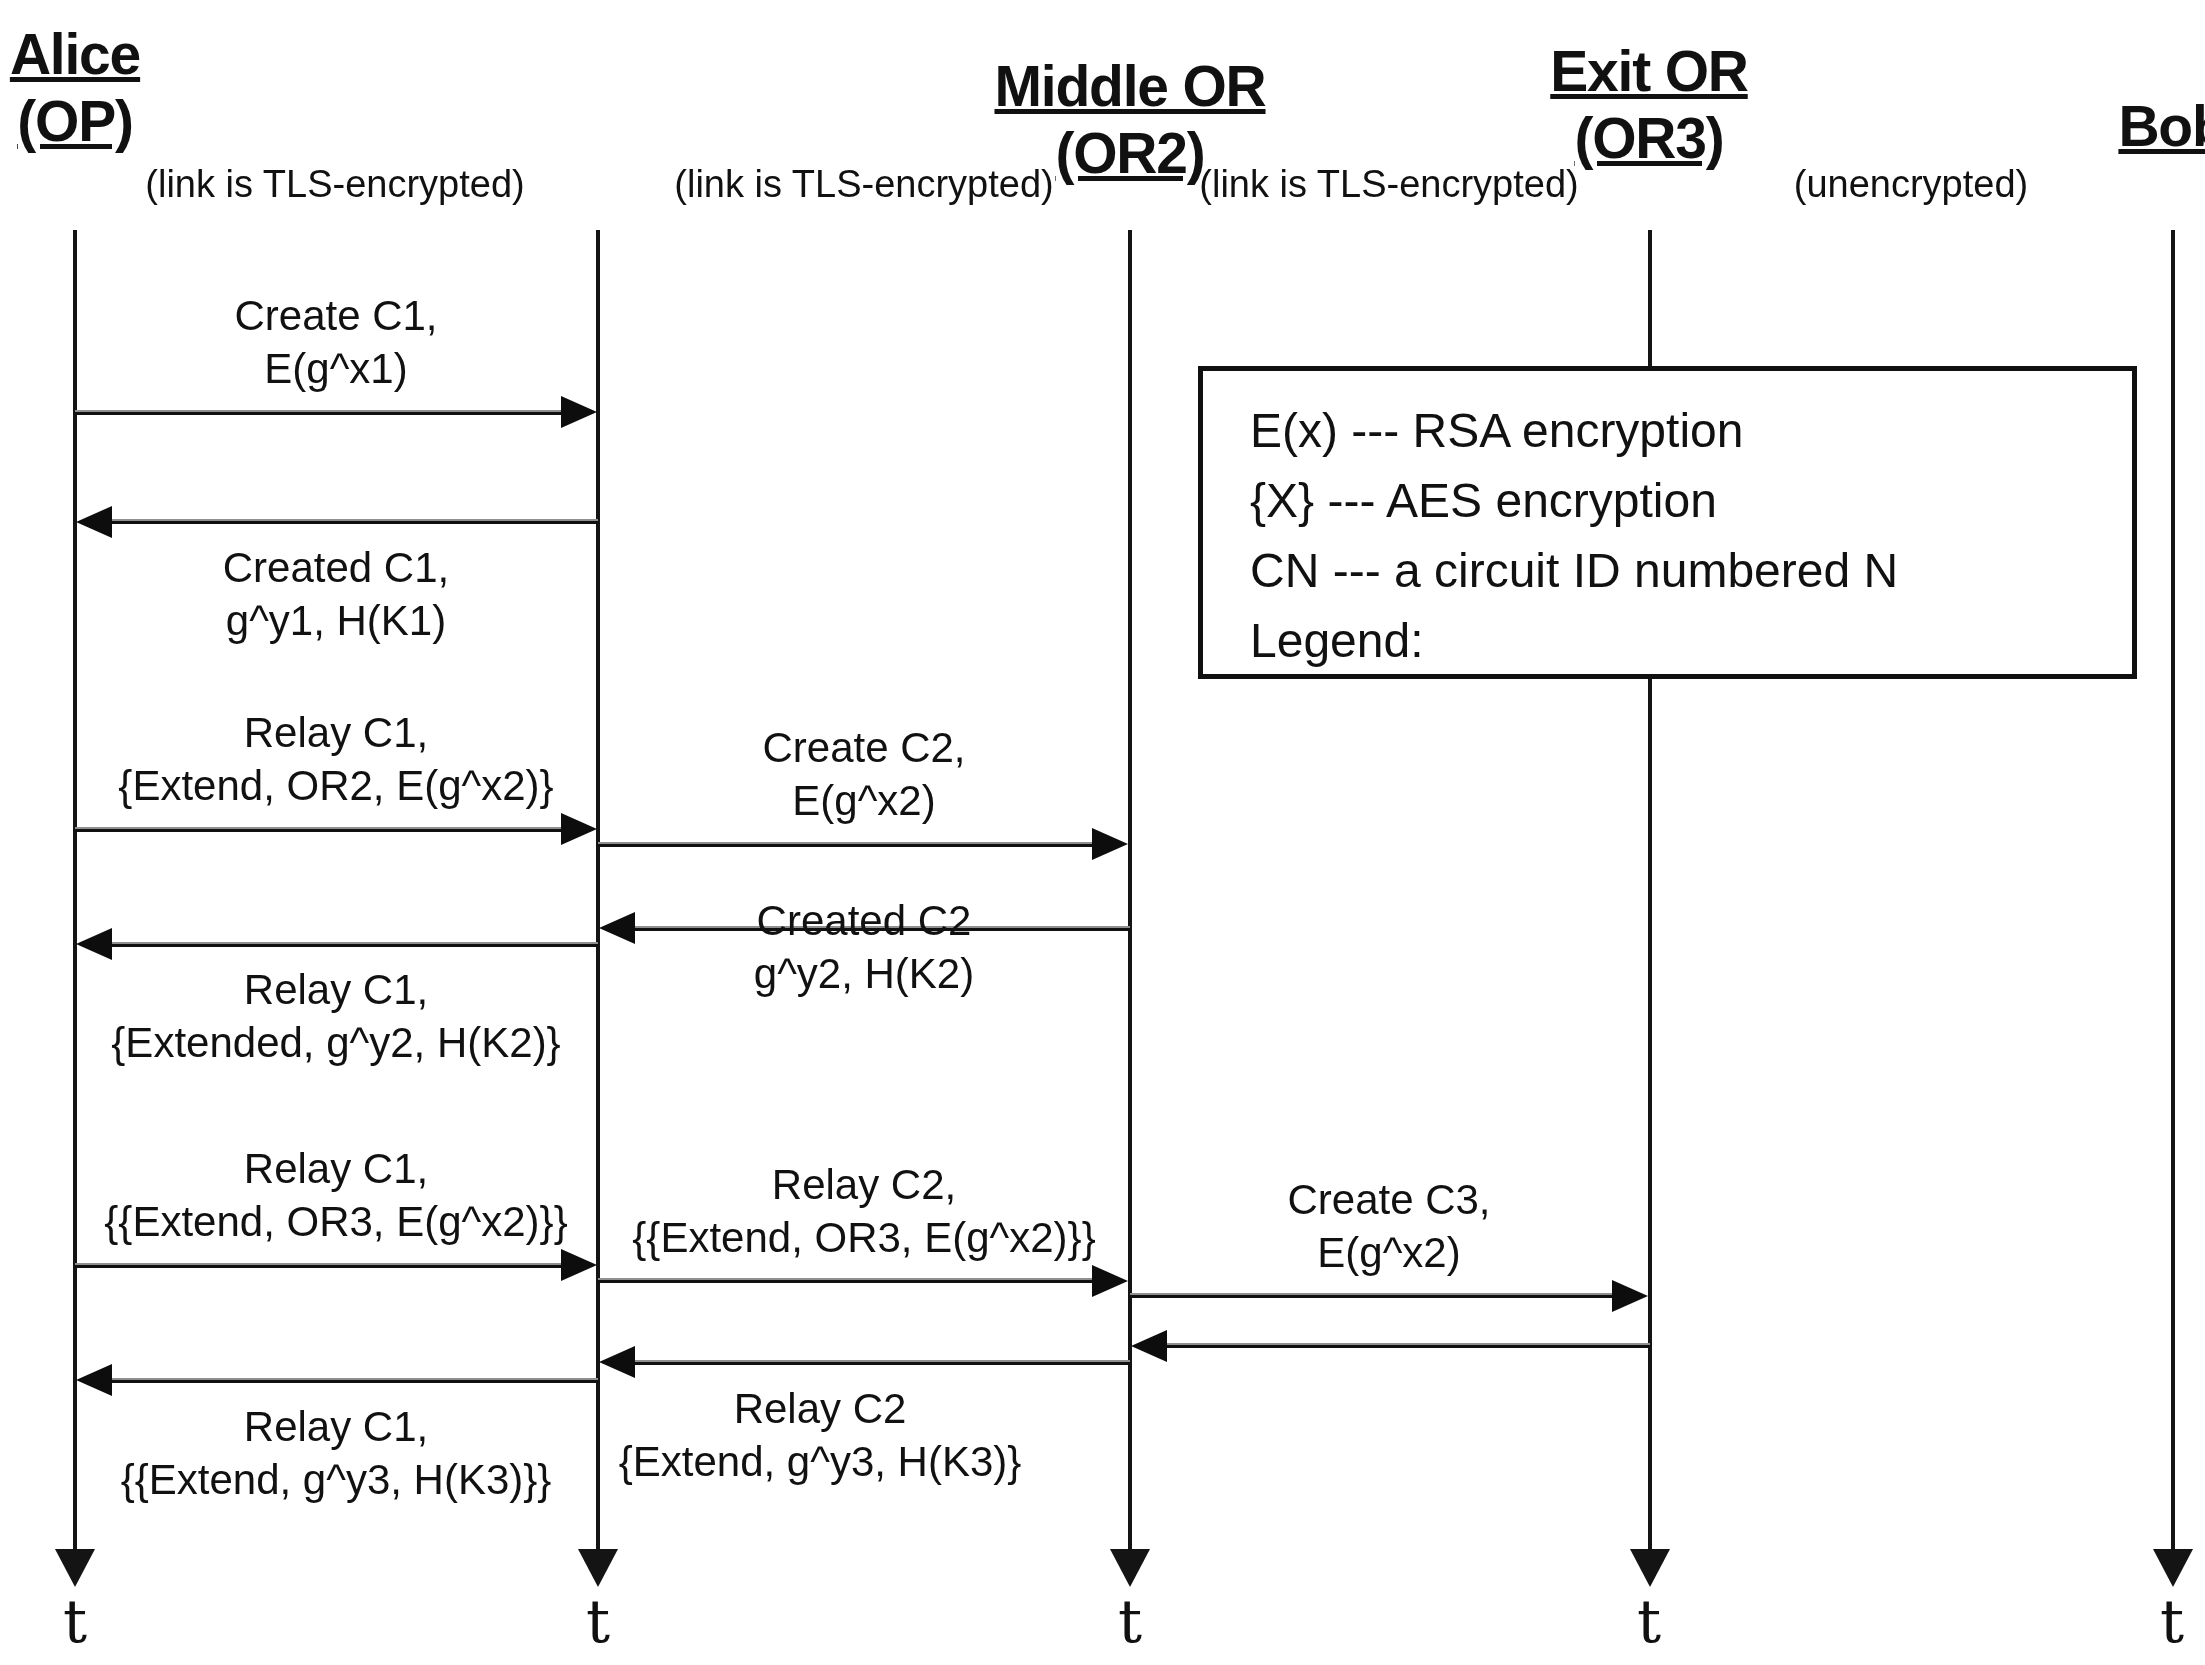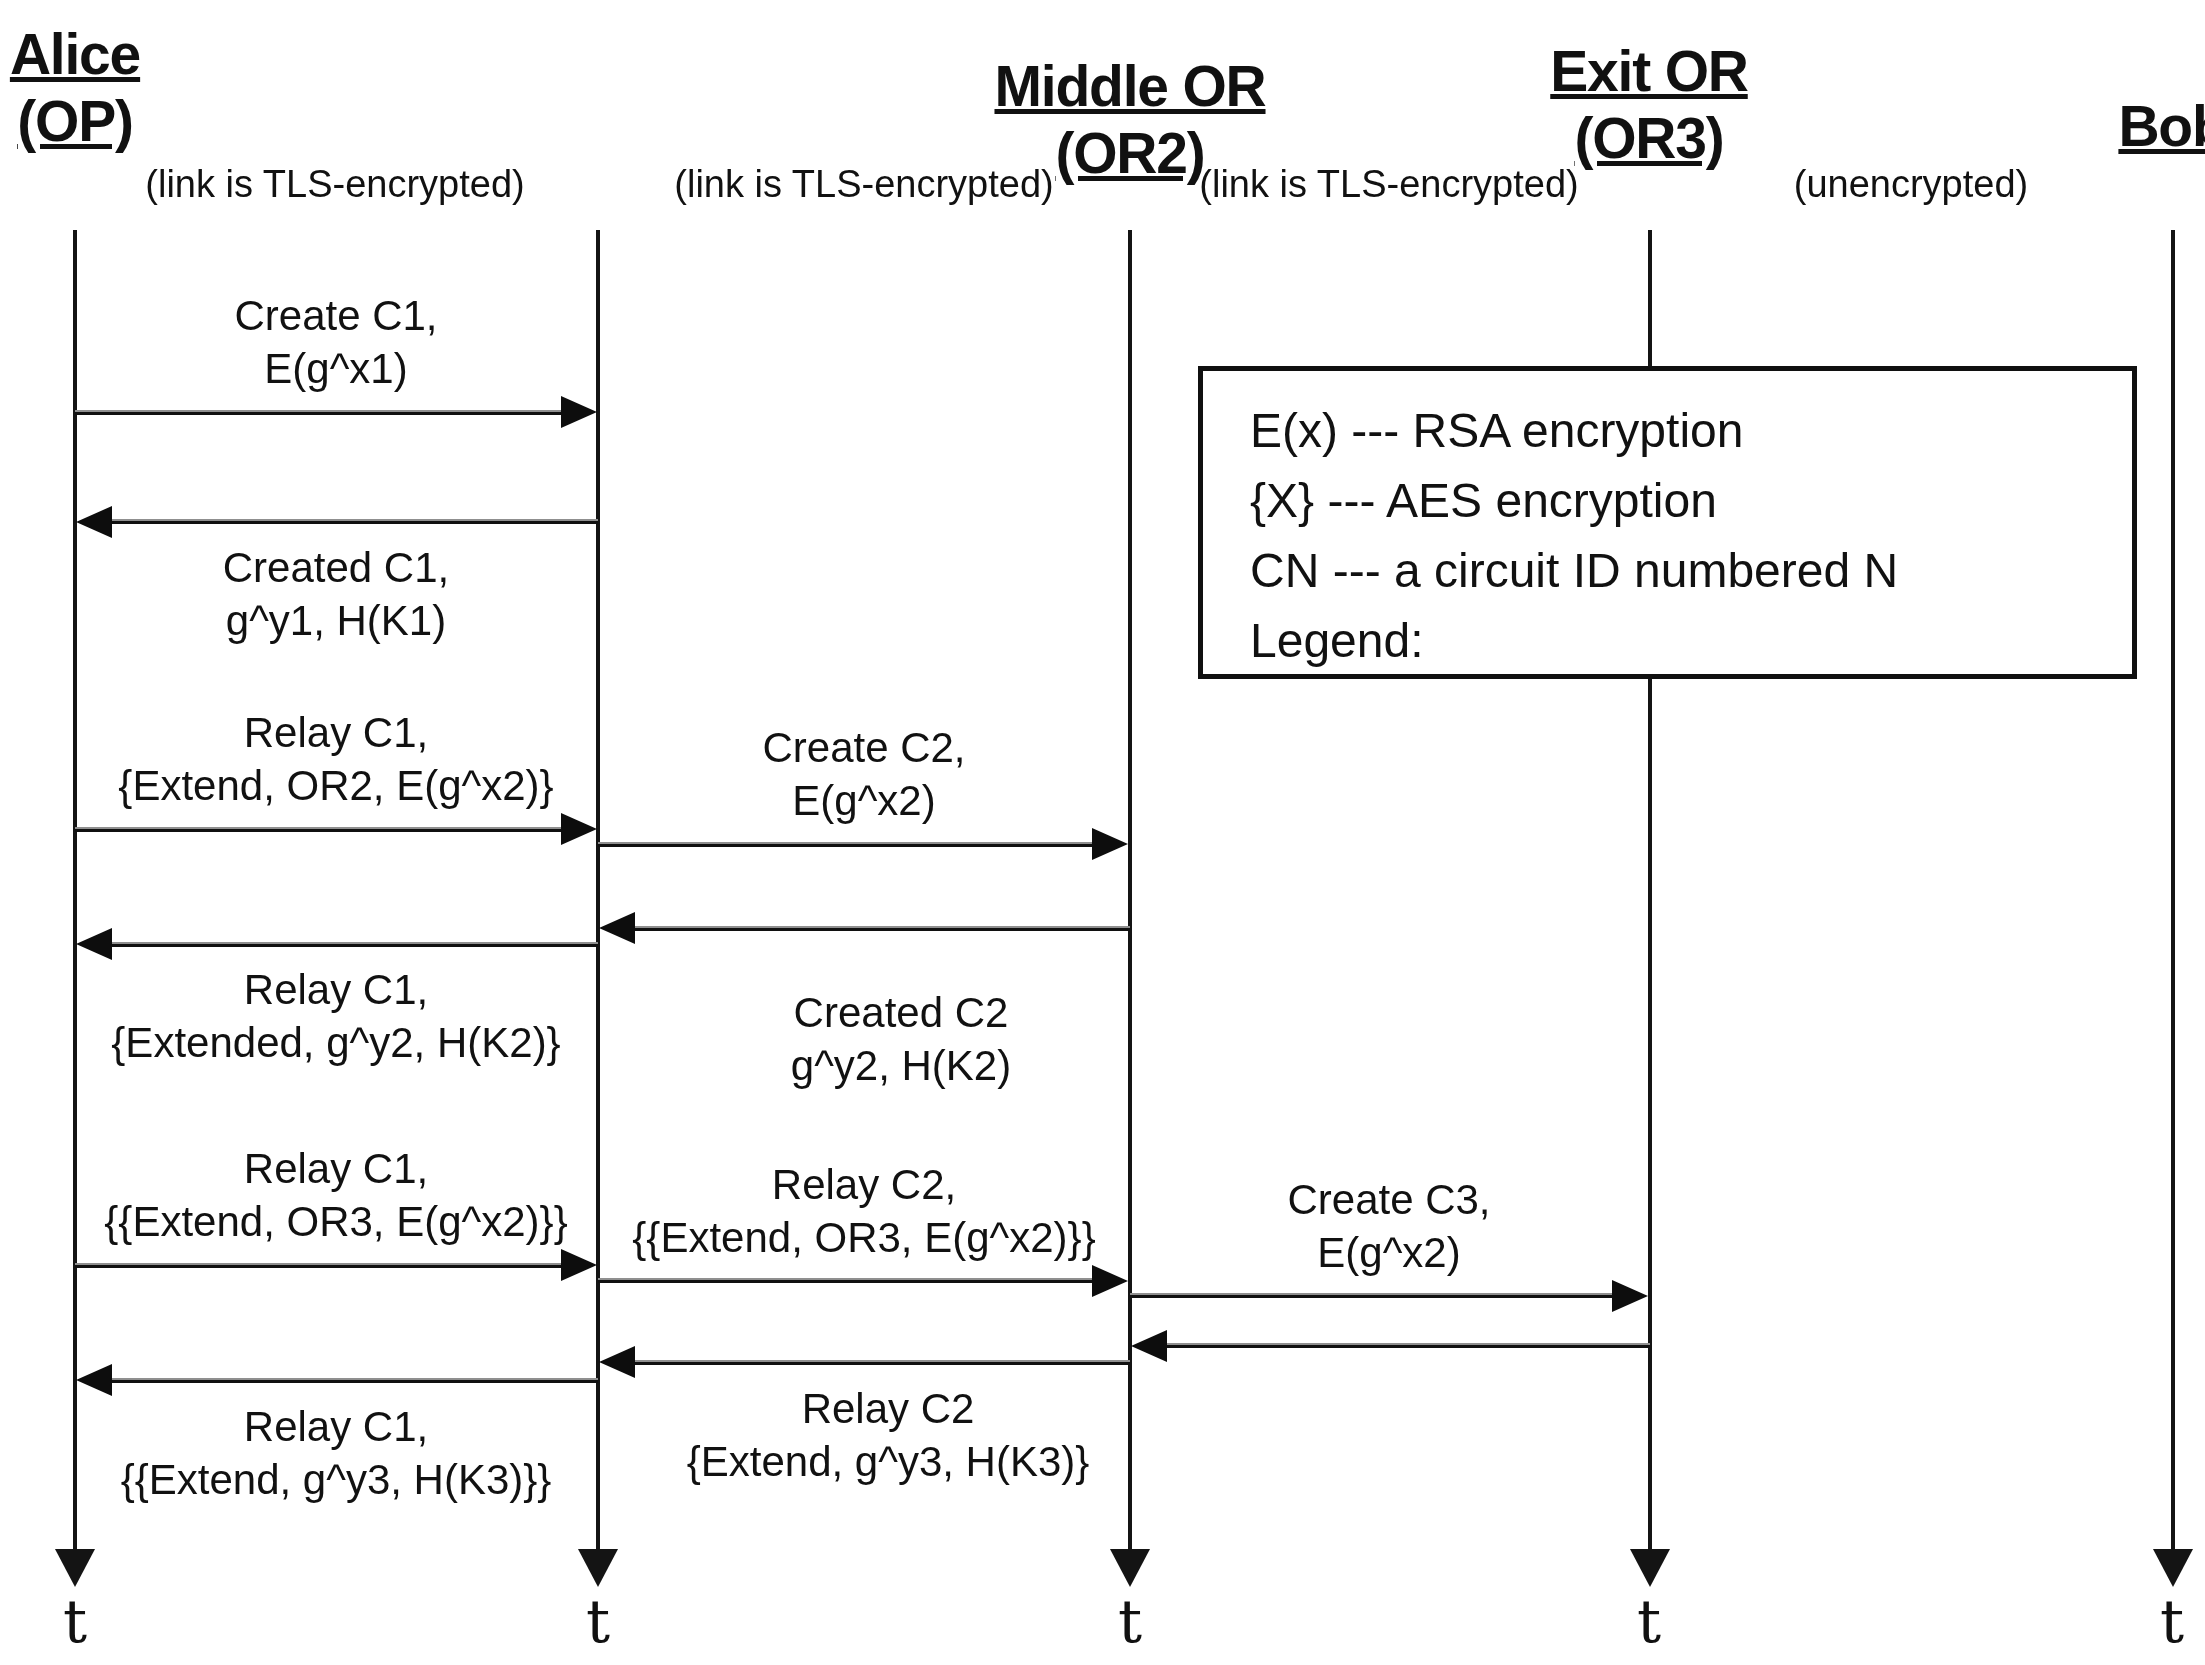--- a/index.html
+++ b/index.html
@@ -99,21 +99,21 @@
       <div>{Extend, OR2, E(g^x2)}</div>
     </div>
     <div class="msg-line" style="left: 598px; top: 842px; width: 500px;"></div>
     <div class="msg-head right" style="left: 1092px; top: 828px;"></div>
     <div class="msg-label" style="left: 864px; top: 721px;">
       <div>Create C2,</div>
       <div>E(g^x2)</div>
     </div>
     <div class="msg-line" style="left: 630px; top: 926px; width: 500px;"></div>
     <div class="msg-head left" style="left: 599px; top: 912px;"></div>
-    <div class="msg-label" style="left: 864px; top: 986px; margin-left: 37px;">
+    <div class="msg-label" style="left: 864px; top: 894px;">
       <div>Created C2</div>
       <div>g^y2, H(K2)</div>
     </div>
     <div class="msg-line" style="left: 107px; top: 942px; width: 491px;"></div>
     <div class="msg-head left" style="left: 76px; top: 928px;"></div>
     <div class="msg-label" style="left: 336px; top: 963px;">
       <div>Relay C1,</div>
       <div>{Extended, g^y2, H(K2)}</div>
     </div>
     <div class="msg-line" style="left: 75px; top: 1263px; width: 491px;"></div>
@@ -131,21 +131,21 @@
     <div class="msg-line" style="left: 1130px; top: 1293px; width: 488px;"></div>
     <div class="msg-head right" style="left: 1612px; top: 1280px;"></div>
     <div class="msg-label" style="left: 1389px; top: 1173px;">
       <div>Create C3,</div>
       <div>E(g^x2)</div>
     </div>
     <div class="msg-line" style="left: 1162px; top: 1343px; width: 488px;"></div>
     <div class="msg-head left" style="left: 1131px; top: 1330px;"></div>
     <div class="msg-line" style="left: 630px; top: 1360px; width: 500px;"></div>
     <div class="msg-head left" style="left: 599px; top: 1346px;"></div>
-    <div class="msg-label" style="left: 888px; top: 1382px;">
+    <div class="msg-label" style="left: 820px; top: 1382px;">
       <div>Relay C2</div>
       <div>{Extend, g^y3, H(K3)}</div>
     </div>
     <div class="msg-line" style="left: 107px; top: 1378px; width: 491px;"></div>
     <div class="msg-head left" style="left: 76px; top: 1364px;"></div>
     <div class="msg-label" style="left: 336px; top: 1400px;">
       <div>Relay C1,</div>
       <div>{{Extend, g^y3, H(K3)}}</div>
     </div>
   </div>

